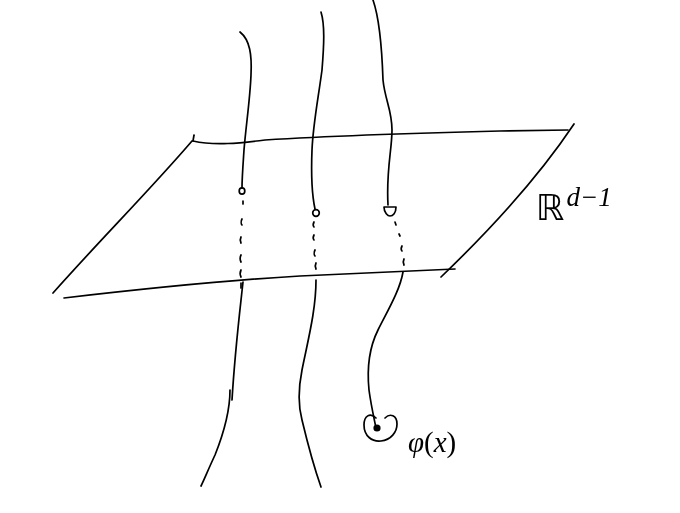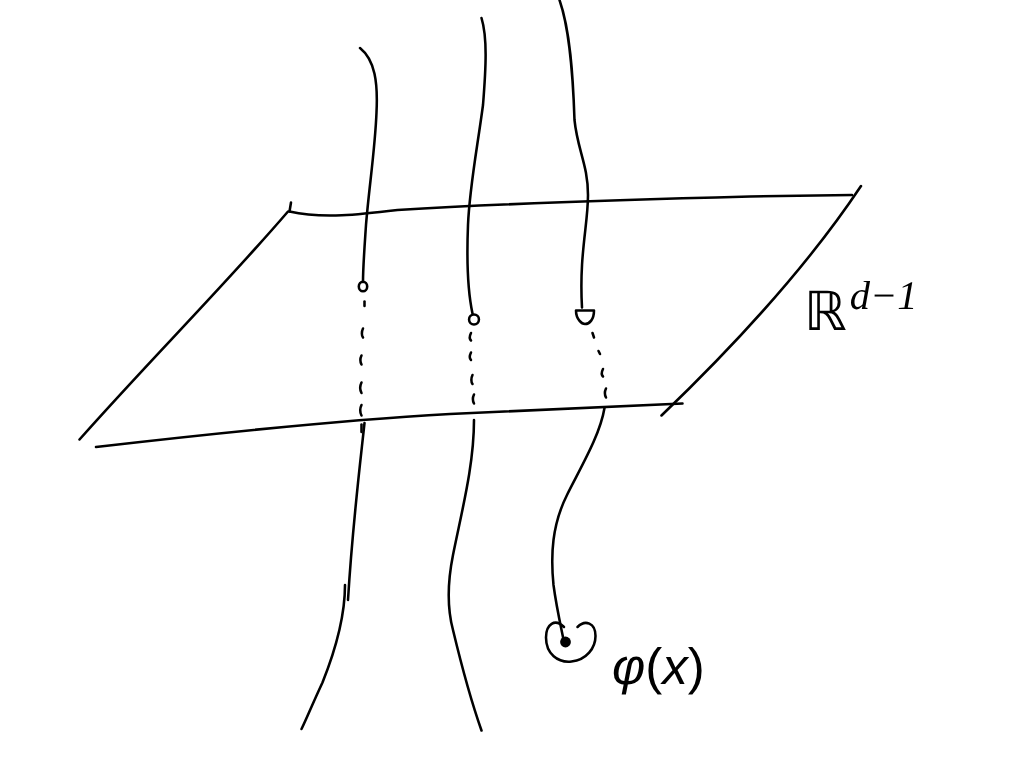--- a/index.html
+++ b/index.html
@@ -55,23 +55,23 @@
       font-style: italic;
       font-size: 27px;
       position: relative;
       top: -14px;
       vertical-align: baseline;
       margin-left: 2px;
     }
     .field-label {
       left: 408px;
       top: 428px;
-      font-family: Liberation Sans, sans-serif;
+      font-family: Liberation Serif, serif;
       font-style: italic;
-      font-size: 34px;
+      font-size: 29px;
     }
     .field-label .paren {
       font-style: normal;
     }
   </style>
 </head>
 <body>
 
 <svg id="canvas" viewBox="0 0 680 513" xmlns="http://www.w3.org/2000/svg">
 

